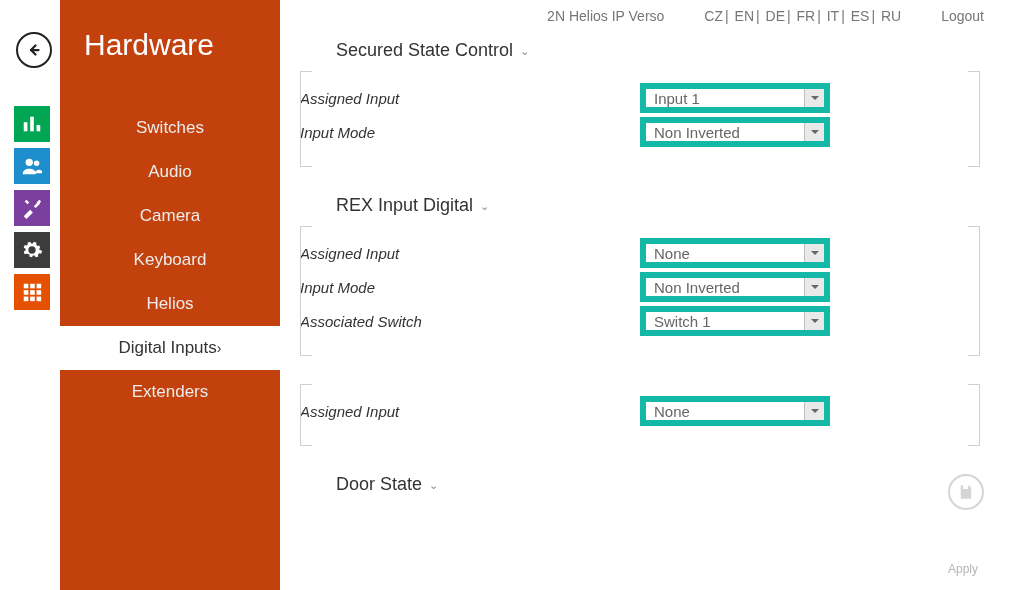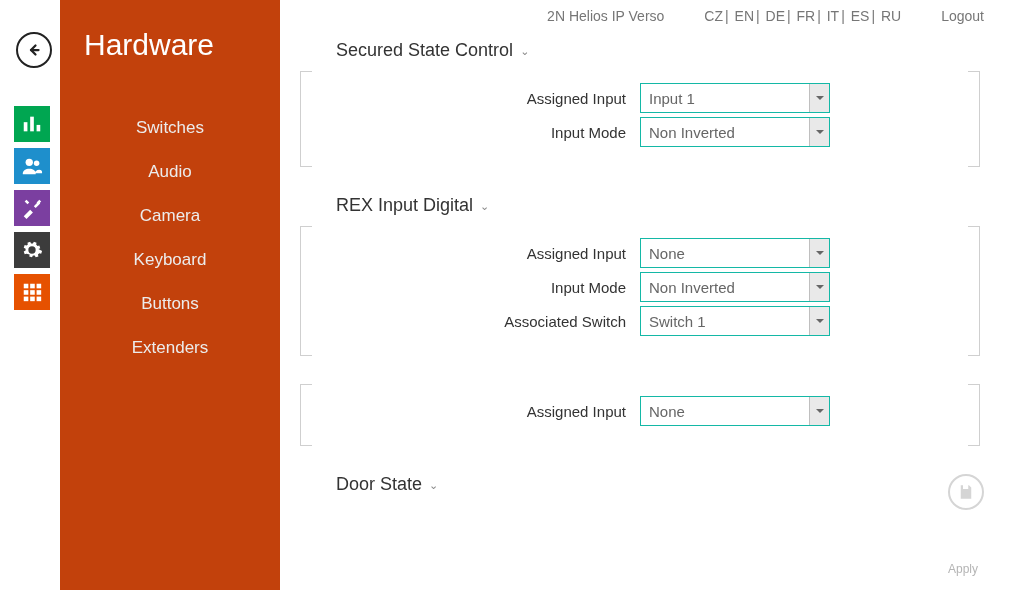--- a/index.html
+++ b/index.html
@@ -138,30 +138,30 @@
     border-top: 1px solid #cfcfcf;
     border-bottom: 1px solid #cfcfcf;
   }
   .row {
     display: flex;
     align-items: center;
     margin: 4px 0;
   }
   .row label {
     flex: 0 0 340px;
-    text-align: right;
     padding-right: 14px;
     font-size: 15px;
     color: #333;
+    font-style: italic;
   }
   .combo {
     position: relative;
     width: 190px;
     height: 30px;
-    border: 1px solid #14b8a6;
+    border: 6px solid #14b8a6;
     background: #fff;
     display: flex;
     align-items: center;
     cursor: pointer;
   }
   .combo .value {
     flex: 1;
     padding: 0 8px;
     color: #666;
     font-size: 15px;
@@ -271,22 +271,26 @@
     <li class="navitem">
         <span>Audio</span>
       </li>
     <li class="navitem">
         <span>Camera</span>
       </li>
     <li class="navitem">
         <span>Keyboard</span>
       </li>
     <li class="navitem">
-        <span>Buttons</span>
-      </li>
+        <span>Helios</span>
+      </li>
+    <li class="navitem active">
+      <span>Digital Inputs</span>
+      <span class="chev">›</span>
+    </li>
     <li class="navitem">
         <span>Extenders</span>
       </li>
   </ul>
 </div>
 
 <div class="main">
 
   <div class="section">
     <div class="section-title">

